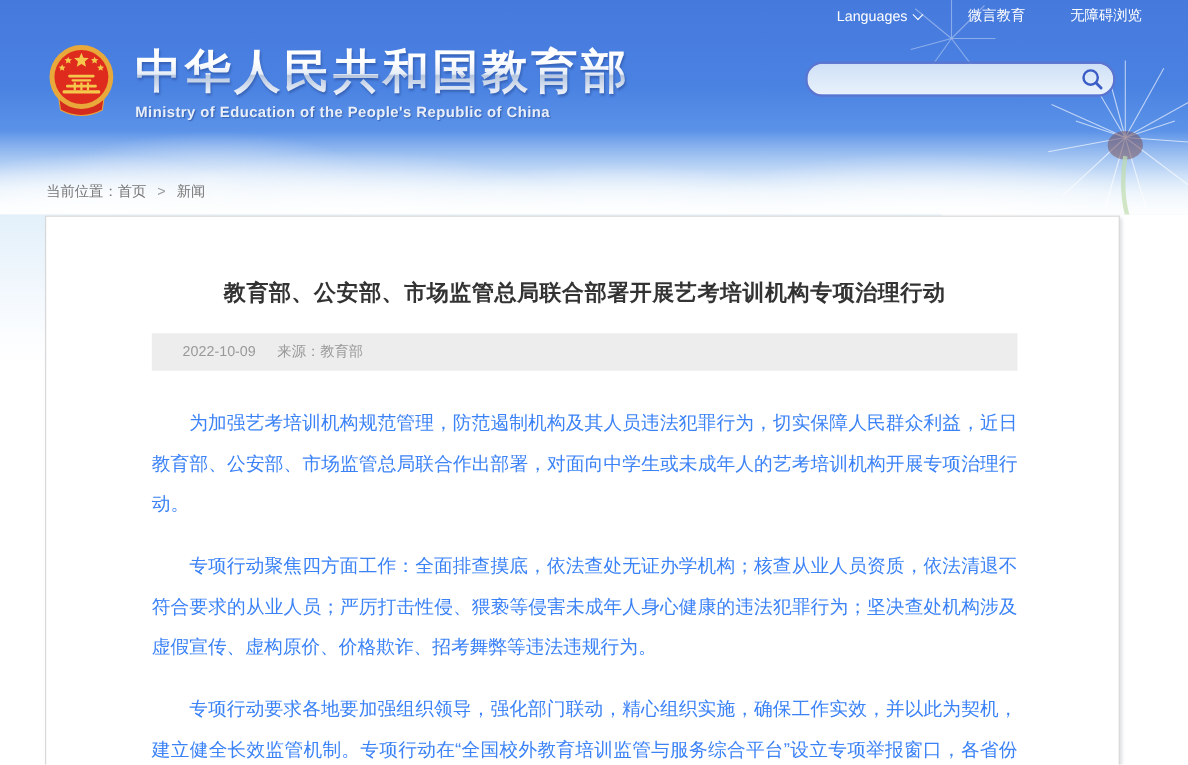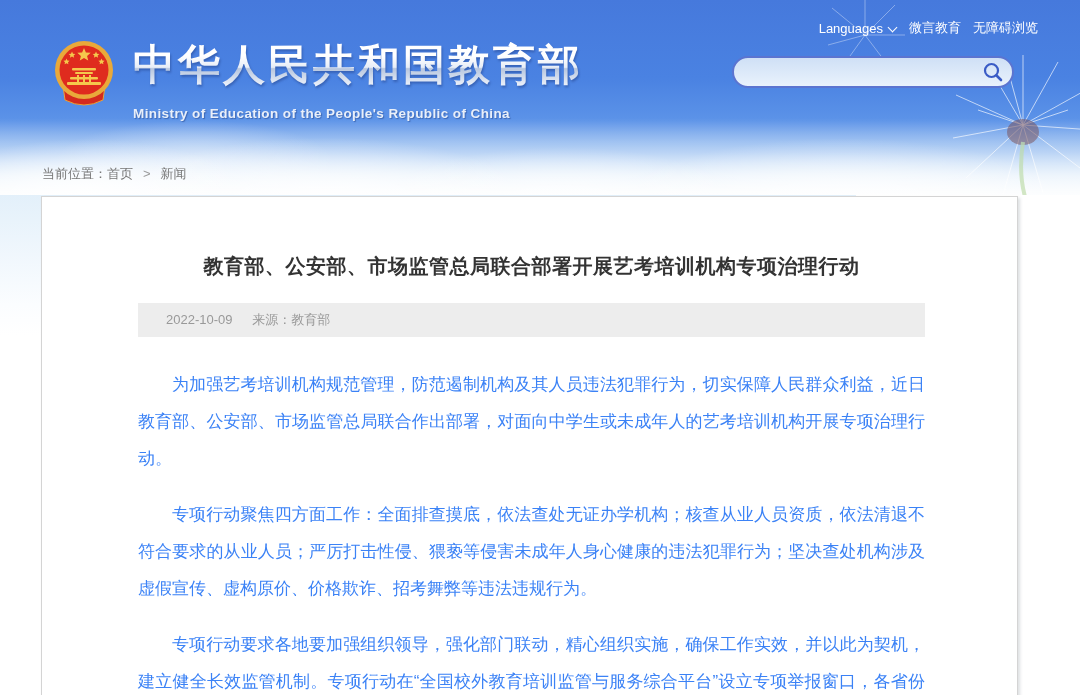--- a/index.html
+++ b/index.html
@@ -21,39 +21,39 @@
       radial-gradient(ellipse 260px 85px at 52% 112%, rgba(255,255,255,.8), transparent 72%),
       radial-gradient(ellipse 330px 100px at 78% 112%, rgba(255,255,255,.85), transparent 70%),
       radial-gradient(ellipse 200px 60px at 18% 70%, rgba(255,255,255,.45), transparent 70%),
       linear-gradient(180deg, transparent 30%, rgba(255,255,255,.85) 100%);
   }
   .dandelion { position:absolute; pointer-events:none; opacity:.85; }
 
   
   .topbar {
     position:absolute; top:0; right:0; height:28px; display:flex; align-items:center;
-    gap:12px; padding-right:42px; color:#ffffff; font-size:13px;margin-top:14px;
+    gap:41px; padding-right:42px; color:#ffffff; font-size:13px;
   }
   .topbar a { color:#ffffff; text-decoration:none; cursor:pointer; display:flex; align-items:center; gap:5px; }
   .chev { width:9px; height:9px; display:inline-block; position:relative; top:-2px; }
   .chev::after { content:""; position:absolute; left:1px; top:2px; width:6px; height:6px;
     border-right:1.5px solid #fff; border-bottom:1.5px solid #fff; transform:rotate(45deg); }
 
   
-  .brand { position:absolute; left:53px; top:40px; display:flex; align-items:flex-start; }
+  .brand { position:absolute; left:43px; top:40px; display:flex; align-items:flex-start; }
   .emblem { width:62px; height:70px; margin-right:18px; }
   .titles { padding-top:2px; }
   .site-title {
     font-size:42px; font-weight:bold; letter-spacing:3px; line-height:1.1;
     background:linear-gradient(180deg,#ffffff 30%,#e7edf7 55%,#b7c6de 58%,#f4f8ff 100%);
     -webkit-background-clip:text; background-clip:text; color:transparent;
     filter:drop-shadow(1px 2px 1px rgba(30,60,130,.45));
   }
   .site-subtitle {
-    margin-top:18px; font-size:13.5px; font-weight:bold; letter-spacing:.4px;
+    margin-top:6px; font-size:13.5px; font-weight:bold; letter-spacing:.4px;
     color:#e9eff9; text-shadow:1px 1px 1px rgba(30,60,130,.5);
   }
 
   
   .search {
     position:absolute; left:732px; top:56px; width:282px; height:32px;
     border:2px solid #5b74d0; border-radius:17px;
     background:linear-gradient(180deg,#cfe0f6,#e9f2fc);
     display:flex; align-items:center; padding:0 8px 0 16px;
   }

